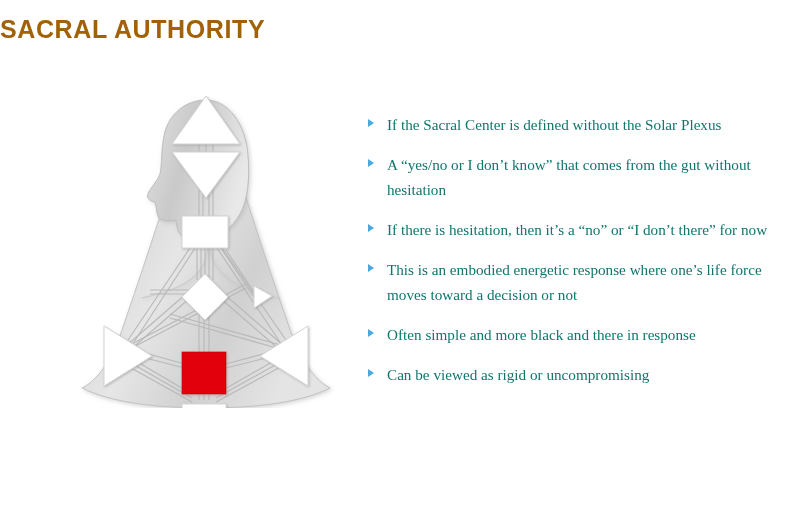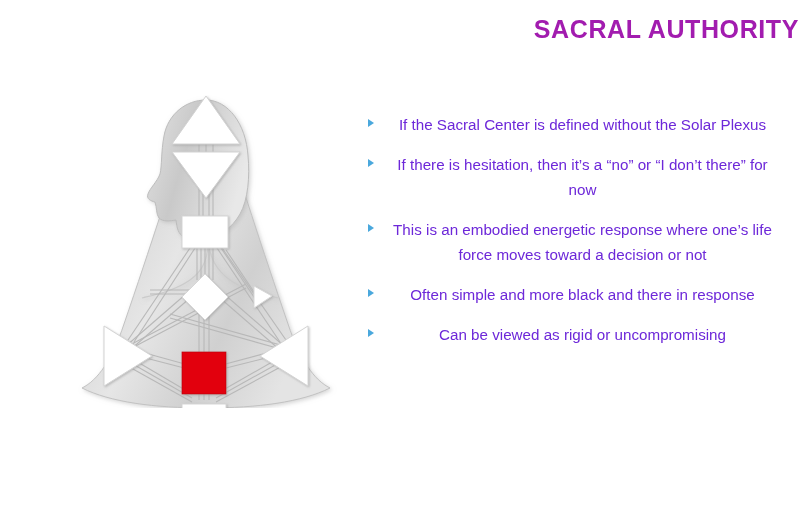--- a/index.html
+++ b/index.html
@@ -21,25 +21,25 @@
     inset: 0;
     background: #ffffff;
   }
 
   
   #slide-title {
     position: absolute;
     left: 0;
     right: 0;
     top: 15px;
-    text-align: right;
+    text-align: left;
     font-size: 25px;
     font-weight: bold;
     letter-spacing: 0.6px;
-    color: #a21caf;
+    color: #a16207;
     font-family: "Liberation Sans", sans-serif;
     white-space: nowrap;
   }
 
   
   #bodygraph-figure {
     position: absolute;
     left: 58px;
     top: 88px;
     width: 296px;
@@ -55,25 +55,24 @@
   #bullet-list {
     position: absolute;
     left: 366px;
     top: 112px;
     width: 412px;
   }
   .bullet-item {
     position: relative;
     padding-left: 21px;
     margin-bottom: 15px;
-    color: #6d28d9;
+    color: #0f766e;
     font-size: 15.2px;
     line-height: 25px;
-    font-family: Liberation Sans, sans-serif;
-    text-align: center;
+    font-family: Liberation Serif, serif;
   }
   .bullet-item:last-child { margin-bottom: 10px; }
   .bullet-marker {
     position: absolute;
     left: 2px;
     top: 7px;
     width: 0;
     height: 0;
     border-left: 6px solid #4aa8dd;
     border-top: 4.5px solid transparent;
@@ -223,20 +222,24 @@
     </svg>
   </div>
 
   <div id="bullet-list">
 
     <div class="bullet-item">
       <span class="bullet-marker"></span>
       <span class="bullet-text">If the Sacral Center is defined without the Solar Plexus</span>
     </div>
 
+    <div class="bullet-item">
+      <span class="bullet-marker"></span>
+      <span class="bullet-text">A “yes/no or I don’t know” that comes from the gut without hesitation</span>
+    </div>
 
     <div class="bullet-item">
       <span class="bullet-marker"></span>
       <span class="bullet-text">If there is hesitation, then it’s a “no” or “I don’t there” for now</span>
     </div>
 
     <div class="bullet-item">
       <span class="bullet-marker"></span>
       <span class="bullet-text">This is an embodied energetic response where one’s life force moves toward a decision or not</span>
     </div>

